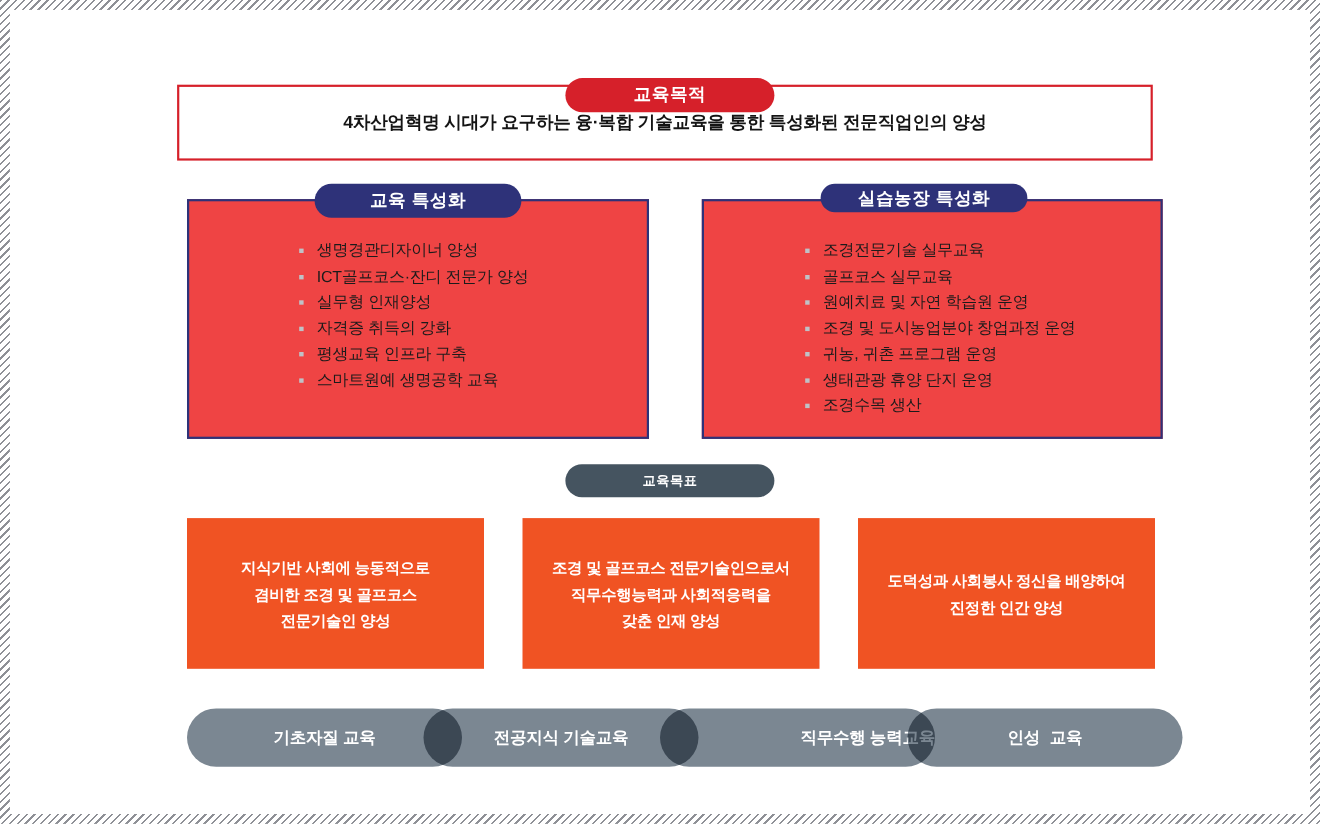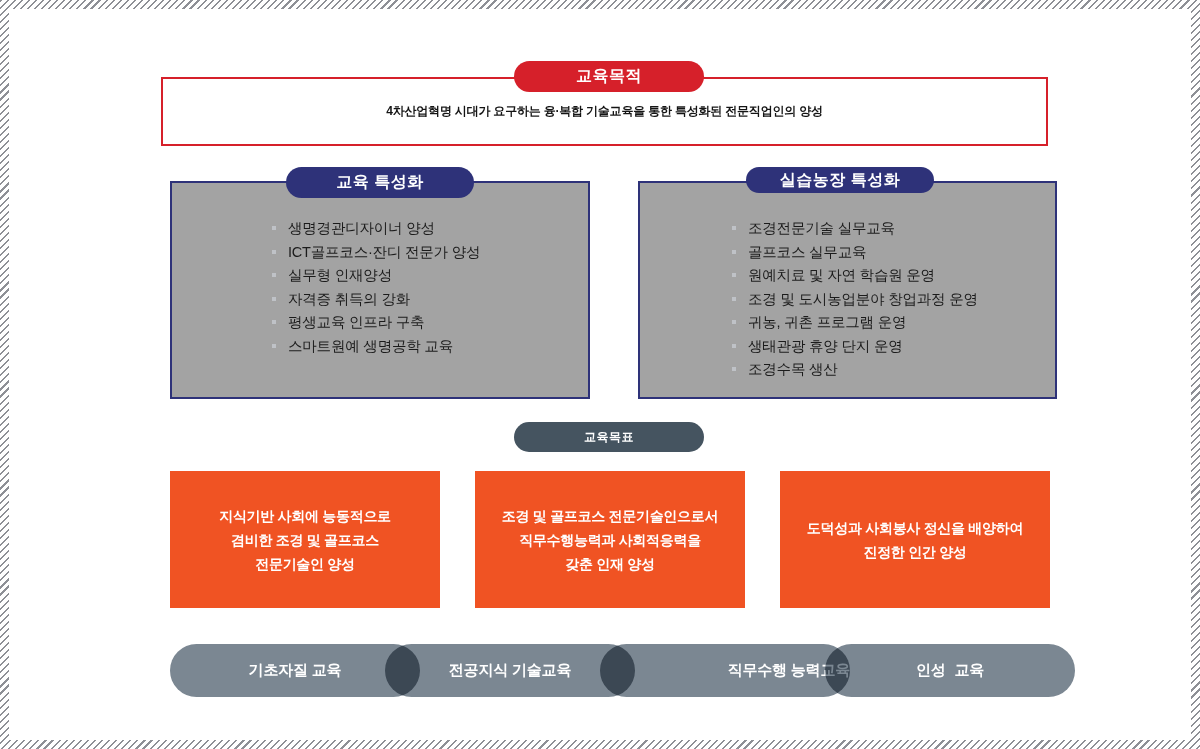--- a/index.html
+++ b/index.html
@@ -46,35 +46,35 @@
   
   #purpose-box{
     position:absolute;
     left:152px;top:68px;width:887px;height:69px;
     border:2px solid #d6202a;
     box-sizing:border-box;
     display:flex;align-items:center;justify-content:center;
     background:#fff;
   }
   #purpose-badge{
-    left:505px;top:52px;width:190px;height:31px;
+    left:505px;top:62px;width:190px;height:31px;
     font-size:16px;
   }
   #purpose-text{
-    font-size:12px;font-weight:bold;color:#141414;
+    font-size:16px;font-weight:bold;color:#141414;
     letter-spacing:-.2px;
   }
 
   
   .spec-box{
     position:absolute;
     top:172px;height:218px;
     border:2px solid #2e3279;
     box-sizing:border-box;
-    background:#a3a3a3;
+    background:#ef4444;
     padding:34px 0 0 0;
   }
   #spec-left{left:161px;width:420px;}
   #spec-right{left:619px;width:419px;margin-left:10px;}
 
   #spec-left-badge{left:277px;top:158px;width:188px;height:31px;font-size:16px;}
   #spec-right-badge{left:737px;top:158px;width:188px;height:26px;font-size:16px;}
 
   .spec-list{
     list-style:none;margin:0;padding:0;

